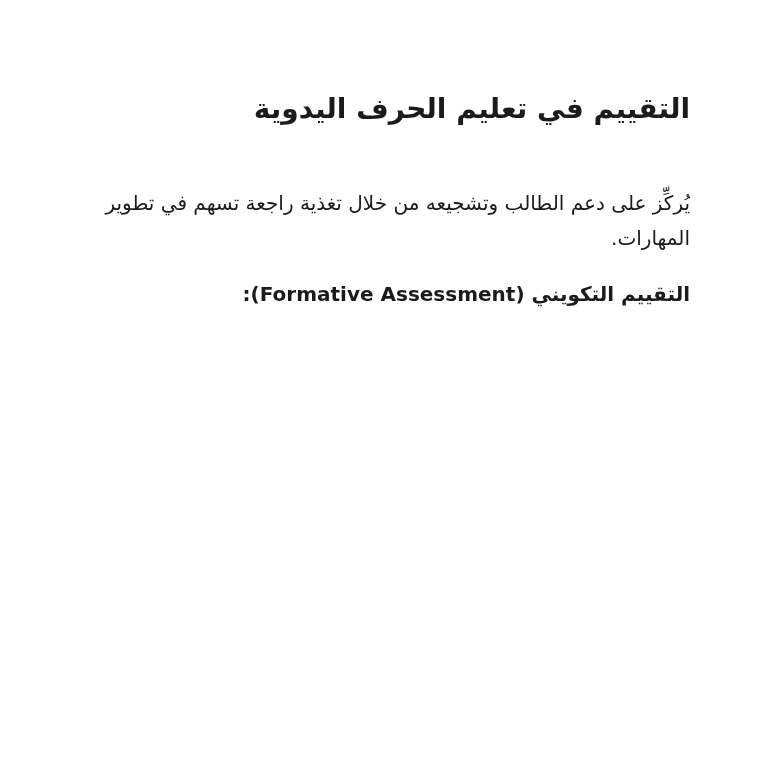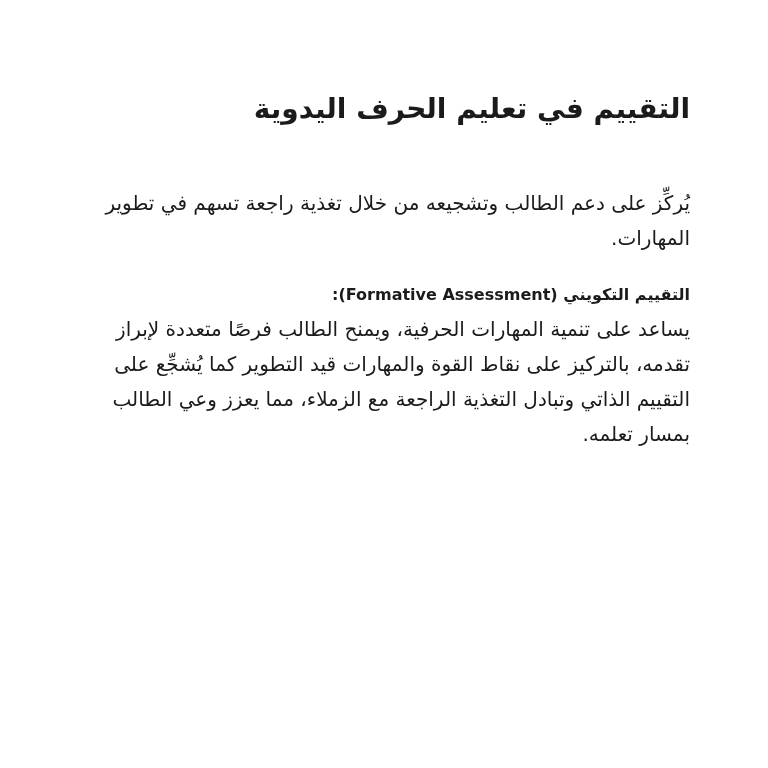--- a/index.html
+++ b/index.html
@@ -30,38 +30,34 @@
     line-height: 35px;
     white-space: pre;
   }
   .intro {
     margin-bottom: 21px;
   }
   .section {
     margin-bottom: 20px;
   }
   .section-heading {
-    font-size: 16px;
+    font-size: 20px;
     line-height: 35px;
     font-weight: bold;
     white-space: pre;
   }
 </style>
 </head>
 <body>
 
 <div class="page">
 
   <h1 class="page-title">التقييم في تعليم الحرف اليدوية</h1>
 
   <p class="para intro">يُركِّز على دعم الطالب وتشجيعه من خلال تغذية راجعة تسهم في تطوير
 المهارات.</p>
 
   <div class="section">
     <div class="section-heading">التقييم التكويني (Formative Assessment):</div>
-    <p class="para">يساعد على تنمية المهارات الحرفية، ويمنح الطالب فرصًا متعددة لإبراز
-تقدمه، بالتركيز على نقاط القوة والمهارات قيد التطوير كما يُشجِّع على
-التقييم الذاتي وتبادل التغذية الراجعة مع الزملاء، مما يعزز وعي الطالب
-بمسار تعلمه.</p>
   </div>
 
 
 </div>
 
 </body></html>

